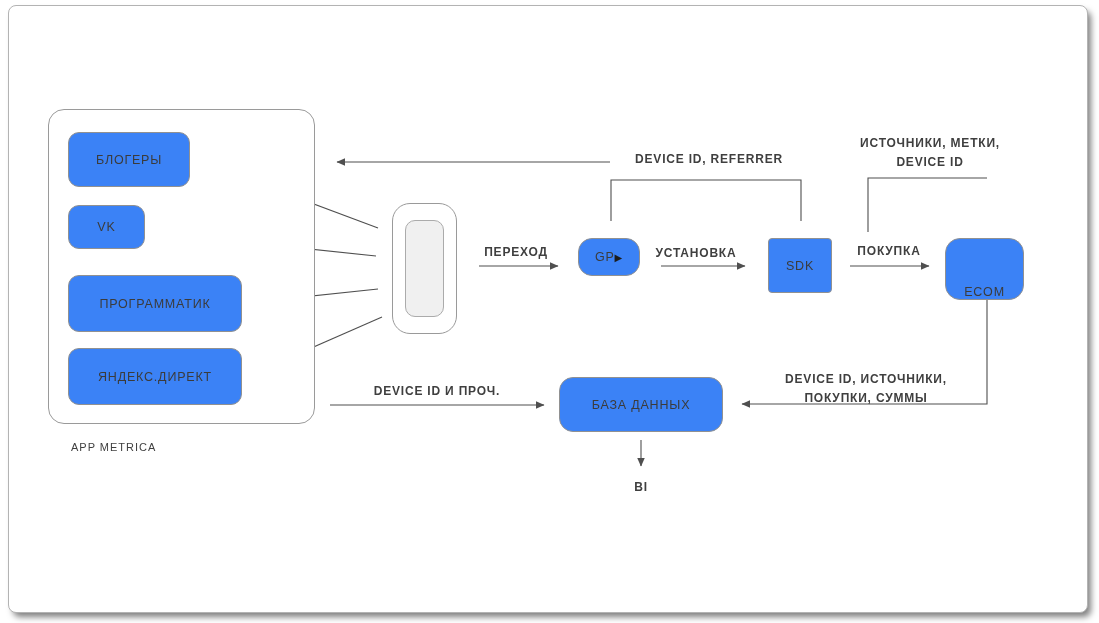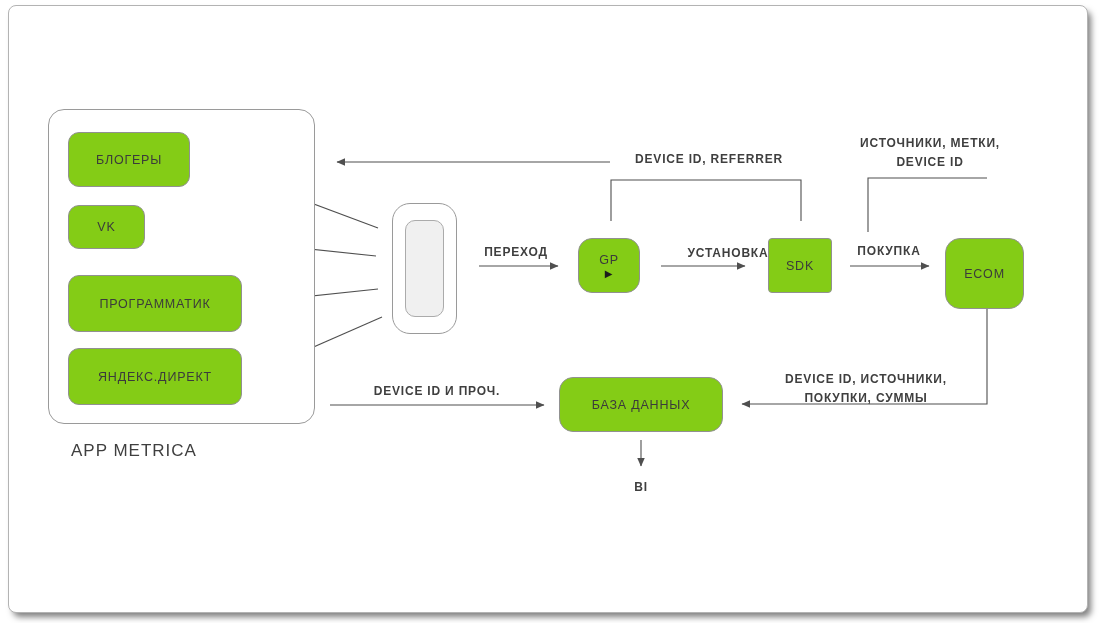--- a/index.html
+++ b/index.html
@@ -2,44 +2,44 @@
 <html><head>
 <meta charset="utf-8">
 <style>
   html,body{margin:0;padding:0;background:#ffffff;}
   .stage{position:relative;width:1099px;height:623px;overflow:hidden;
          font-family:"Liberation Sans","DejaVu Sans",sans-serif;color:#3f3f3f;}
   .sheet{position:absolute;left:8px;top:5px;width:1078px;height:606px;
          background:#ffffff;border:1px solid #b3b3b3;border-radius:8px;
          box-shadow:4px 5px 6px -1px rgba(0,0,0,0.5);}
   .wires{position:absolute;left:0;top:0;pointer-events:none;}
-  .box{position:absolute;background:#84cc16;border:1px solid #919191;
+  .box{position:absolute;background:#3b82f6;border:1px solid #919191;
        display:flex;align-items:center;justify-content:center;
        font-size:12.5px;letter-spacing:0.8px;color:#3b3b3b;box-sizing:border-box;}
   .group{position:absolute;left:48px;top:109px;width:265px;height:313px;
          border:1px solid #9a9a9a;border-radius:16px;background:#ffffff;}
   .src{border-radius:11px;}
   .src-bloggers{left:68px;top:132px;width:122px;height:55px;}
   .src-vk{left:68px;top:205px;width:77px;height:44px;}
   .src-programmatic{left:68px;top:275px;width:174px;height:57px;}
   .src-direct{left:68px;top:348px;width:174px;height:57px;}
-  .group-label{position:absolute;left:71px;top:441px;font-size:17px;letter-spacing:1px;}
+  .group-label{position:absolute;left:71px;top:441px;font-size:11px;letter-spacing:1px;}
   .phone{position:absolute;left:392px;top:203px;width:63px;height:129px;
          border:1px solid #9a9a9a;border-radius:18px;background:#ffffff;}
   .phone-screen{position:absolute;left:12px;top:16px;width:37px;height:95px;
          border:1px solid #ababab;border-radius:10px;background:#f0f0f0;}
-  .node-gp{left:578px;top:238px;width:62px;height:55px;border-radius:14px;flex-direction:column;line-height:15px;}
+  .node-gp{left:578px;top:238px;width:62px;height:38px;border-radius:14px;flex-direction:row;line-height:15px;}
   .play{font-size:10px;color:#1c1c1c;line-height:11px;}
   .node-sdk{left:768px;top:238px;width:64px;height:55px;border-radius:4px;text-align:right;}
-  .node-ecom{left:945px;top:238px;width:79px;height:71px;border-radius:15px;}
+  .node-ecom{left:945px;top:238px;width:79px;height:62px;border-radius:15px;align-items:flex-end;}
   .node-db{left:559px;top:377px;width:164px;height:55px;border-radius:14px;}
   .flowlbl{position:absolute;font-size:12px;letter-spacing:0.8px;white-space:nowrap;
            transform:translateX(-50%);text-align:center;font-weight:bold;}
   .lbl-perehod{left:516px;top:245px;}
-  .lbl-ustanovka{left:728px;top:246px;text-align:center;}
+  .lbl-ustanovka{left:696px;top:246px;text-align:center;}
   .lbl-pokupka{left:889px;top:244px;}
   .lbl-devref{left:709px;top:152px;}
   .lbl-sources{left:930px;top:134px;line-height:19px;}
   .lbl-devproch{left:437px;top:384px;}
   .lbl-dbpayload{left:866px;top:370px;line-height:19px;}
   .lbl-bi{left:641px;top:480px;}
 </style>
 </head>
 <body>
 

